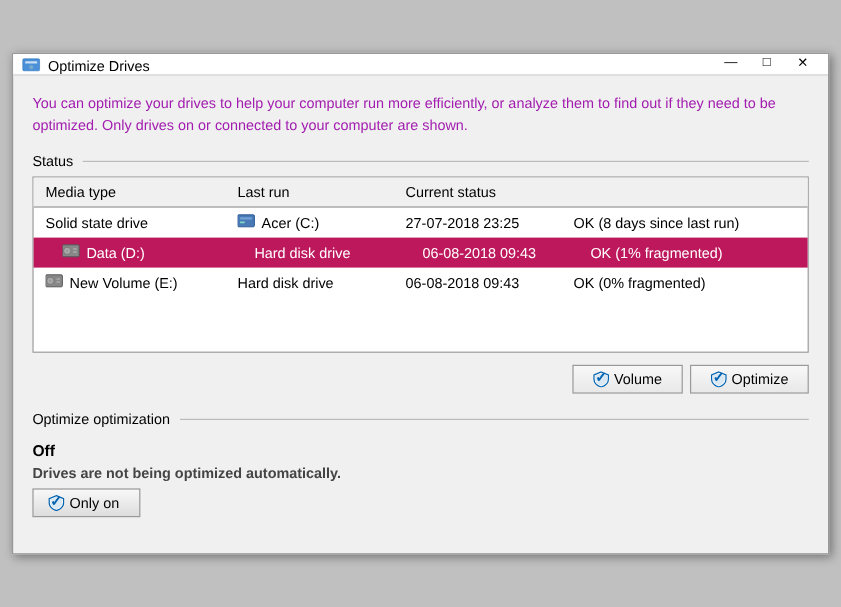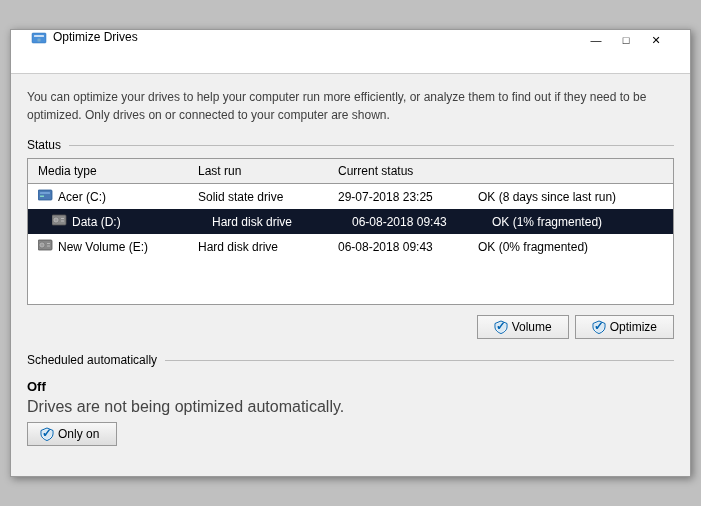--- a/index.html
+++ b/index.html
@@ -22,24 +22,24 @@
 
     .window {
       width: 681px;
       background: #f0f0f0;
       border: 1px solid #999;
       box-shadow: 2px 2px 8px rgba(0,0,0,0.4);
     }
 
     .title-bar {
       background: #fff;
-      height: 44px;
-      display: flex;
-      align-items: flex-start;
-      padding: 0 20px;
+      height: 18px;
+      display: flex;
+      align-items: flex-end;
+      padding: 0 7px;
       border-bottom: 1px solid #ccc;
       user-select: none;
     }
 
     .title-bar-icon {
       width: 16px;
       height: 16px;
       margin-right: 6px;
       flex-shrink: 0;
     }
@@ -67,21 +67,21 @@
       justify-content: center;
       color: #000;
     }
 
     .content {
       padding: 14px 16px;
     }
 
     .description {
       font-size: 12px;
-      color: #404040;
+      color: #a21caf;
       line-height: 1.5;
       margin-bottom: 14px;
     }
 
     .section-header {
       font-size: 12px;
       color: #000;
       margin-bottom: 6px;
       display: flex;
       align-items: center;
@@ -122,21 +122,21 @@
     }
 
     .table-row {
       display: grid;
       grid-template-columns: 160px 140px 140px 1fr;
       padding: 3px 6px;
       cursor: pointer;
     }
 
     .table-row.selected {
-      background: #0f172a;
+      background: #be185d;
       color: white;
       padding-left: 20px;
     }
 
     .table-cell {
       font-size: 12px;
       padding: 2px 4px;
       display: flex;
       align-items: center;
       gap: 4px;
@@ -181,22 +181,23 @@
     }
 
     .status-off {
       font-size: 13px;
       font-weight: bold;
       color: #000;
       margin-bottom: 4px;
     }
 
     .status-desc {
-      font-size: 16px;
+      font-size: 12px;
       color: #444;
+      font-weight: bold;
     }
 
     .scheduled-row {
       display: flex;
       justify-content: space-between;
       align-items: flex-start;
       flex-direction: column;
     }
 
     .footer {
@@ -251,30 +252,30 @@
     <div class="section-header">Status</div>
 
     <div class="drives-table">
       <div class="table-header">
         <div class="table-header-cell">Media type</div>
         <div class="table-header-cell">Last run</div>
         <div class="table-header-cell">Current status</div>
       </div>
       <div class="table-body" id="table-body">
       <div class="table-row">
+            <div class="table-cell">Solid state drive</div>
             <div class="table-cell">
               <span><svg width="16" height="12" viewBox="0 0 16 12">
         <rect x="0" y="1" width="14" height="10" rx="1" fill="#4a7ab5" stroke="#2a5a95" stroke-width="0.8"></rect>
         <rect x="2" y="3" width="10" height="2" rx="0.5" fill="#7aabdf" opacity="0.8"></rect>
         <rect x="2" y="6.5" width="4" height="1.5" rx="0.3" fill="#9fc" opacity="0.7"></rect>
       </svg></span>
               <span>Acer (C:)</span>
             </div>
-            <div class="table-cell">Solid state drive</div>
-            <div class="table-cell">29-07-2018 23:25</div>
+            <div class="table-cell">27-07-2018 23:25</div>
             <div class="table-cell">OK (8 days since last run)</div>
           </div>
           <div class="table-row selected">
             <div class="table-cell">
               <span><svg width="16" height="12" viewBox="0 0 16 12">
         <rect x="0" y="1" width="14" height="10" rx="1" fill="#888" stroke="#555" stroke-width="0.8"></rect>
         <circle cx="4" cy="6" r="3" fill="#aaa" stroke="#666" stroke-width="0.5"></circle>
         <circle cx="4" cy="6" r="1" fill="#999"></circle>
         <rect x="9" y="4" width="3" height="1" rx="0.3" fill="#bbb"></rect>
         <rect x="9" y="6.5" width="3" height="1" rx="0.3" fill="#bbb"></rect>
@@ -316,21 +317,21 @@
         <svg class="shield-svg" viewBox="0 0 14 14">
           <path d="M7 1 L13 3.5 L13 7 C13 10 10 12.5 7 13.5 C4 12.5 1 10 1 7 L1 3.5 Z" fill="#fff" stroke="#0063b1" stroke-width="1"></path>
           <path d="M7 2 L12 4 L12 7 C12 9.5 9.5 11.5 7 12.5 C4.5 11.5 2 9.5 2 7 L2 4 Z" fill="#0063b1" opacity="0.15"></path>
           <text x="7" y="9.5" text-anchor="middle" font-size="7" fill="#0063b1" font-weight="bold">✓</text>
         </svg>
         <span>Optimize</span>
       </button>
     </div>
 
     <div class="scheduled-section">
-      <div class="section-header">Scheduled automatically</div>
+      <div class="section-header">Optimize optimization</div>
       <div class="scheduled-row">
         <div class="scheduled-content">
           <div class="status-off">Off</div>
           <div class="status-desc">Drives are not being optimized automatically.</div>
         </div>
         <button class="turn-on-btn">
           <svg class="shield-svg" viewBox="0 0 14 14">
             <path d="M7 1 L13 3.5 L13 7 C13 10 10 12.5 7 13.5 C4 12.5 1 10 1 7 L1 3.5 Z" fill="#fff" stroke="#0063b1" stroke-width="1"></path>
             <path d="M7 2 L12 4 L12 7 C12 9.5 9.5 11.5 7 12.5 C4.5 11.5 2 9.5 2 7 L2 4 Z" fill="#0063b1" opacity="0.15"></path>
             <text x="7" y="9.5" text-anchor="middle" font-size="7" fill="#0063b1" font-weight="bold">✓</text>

